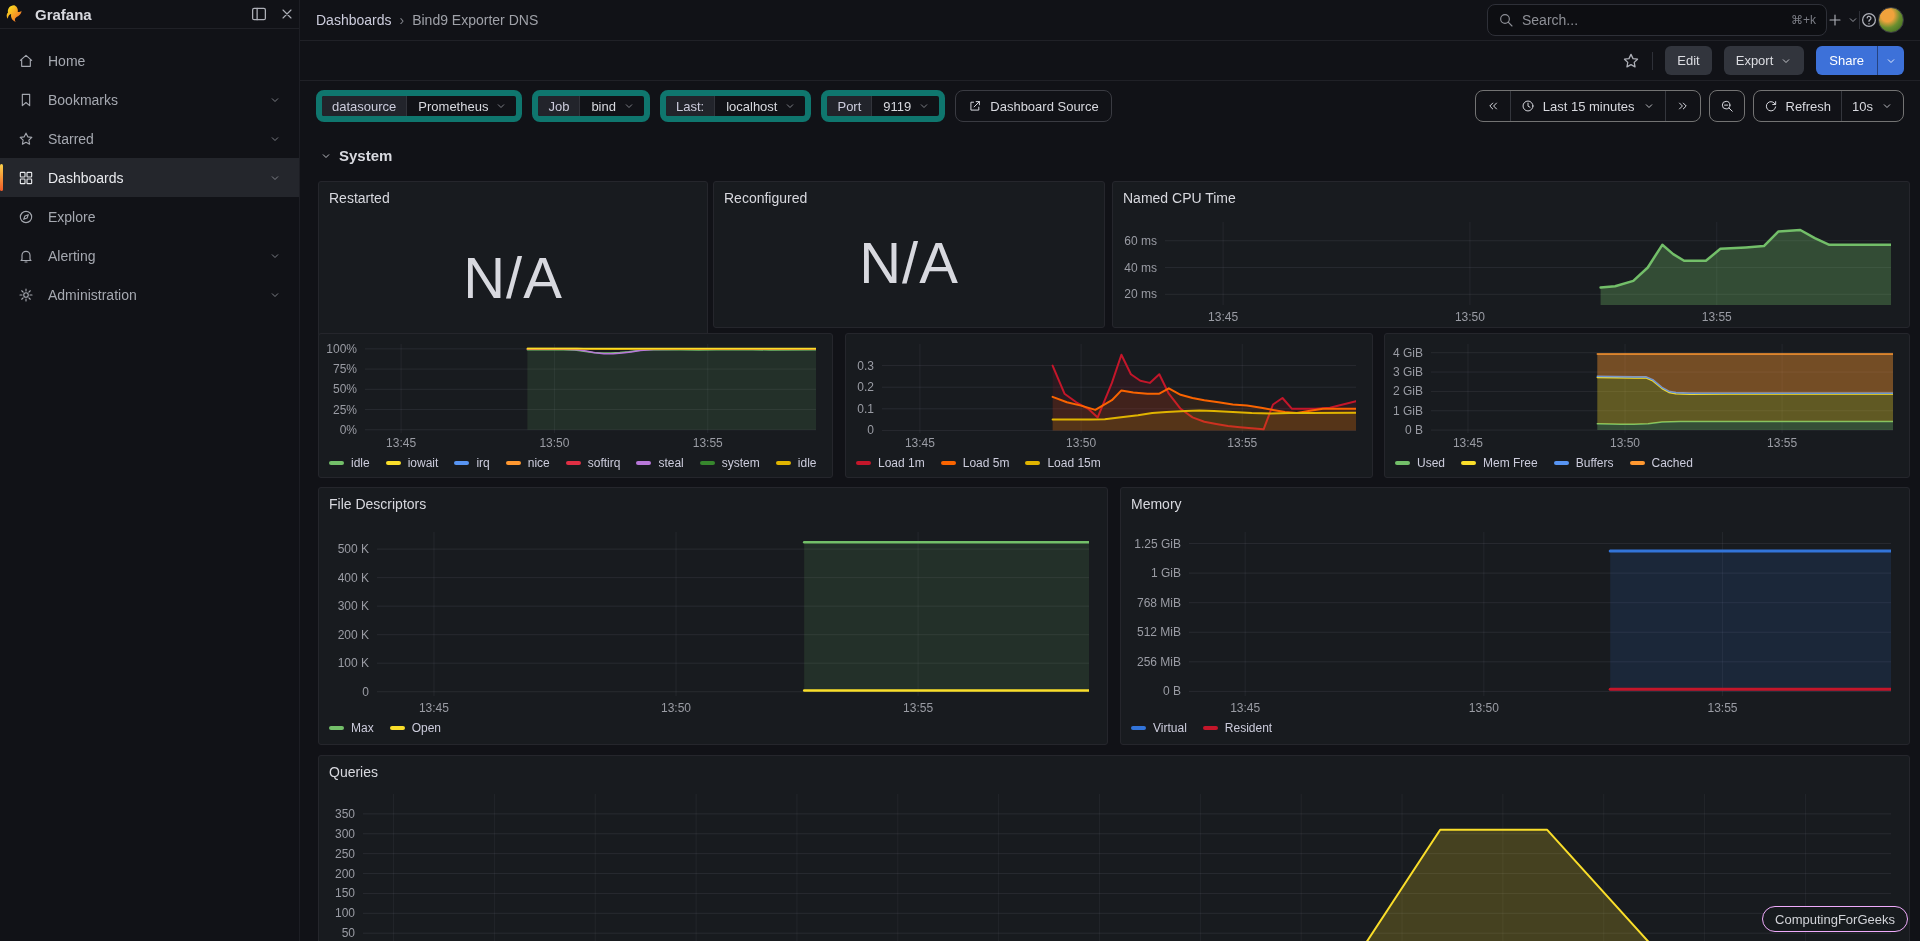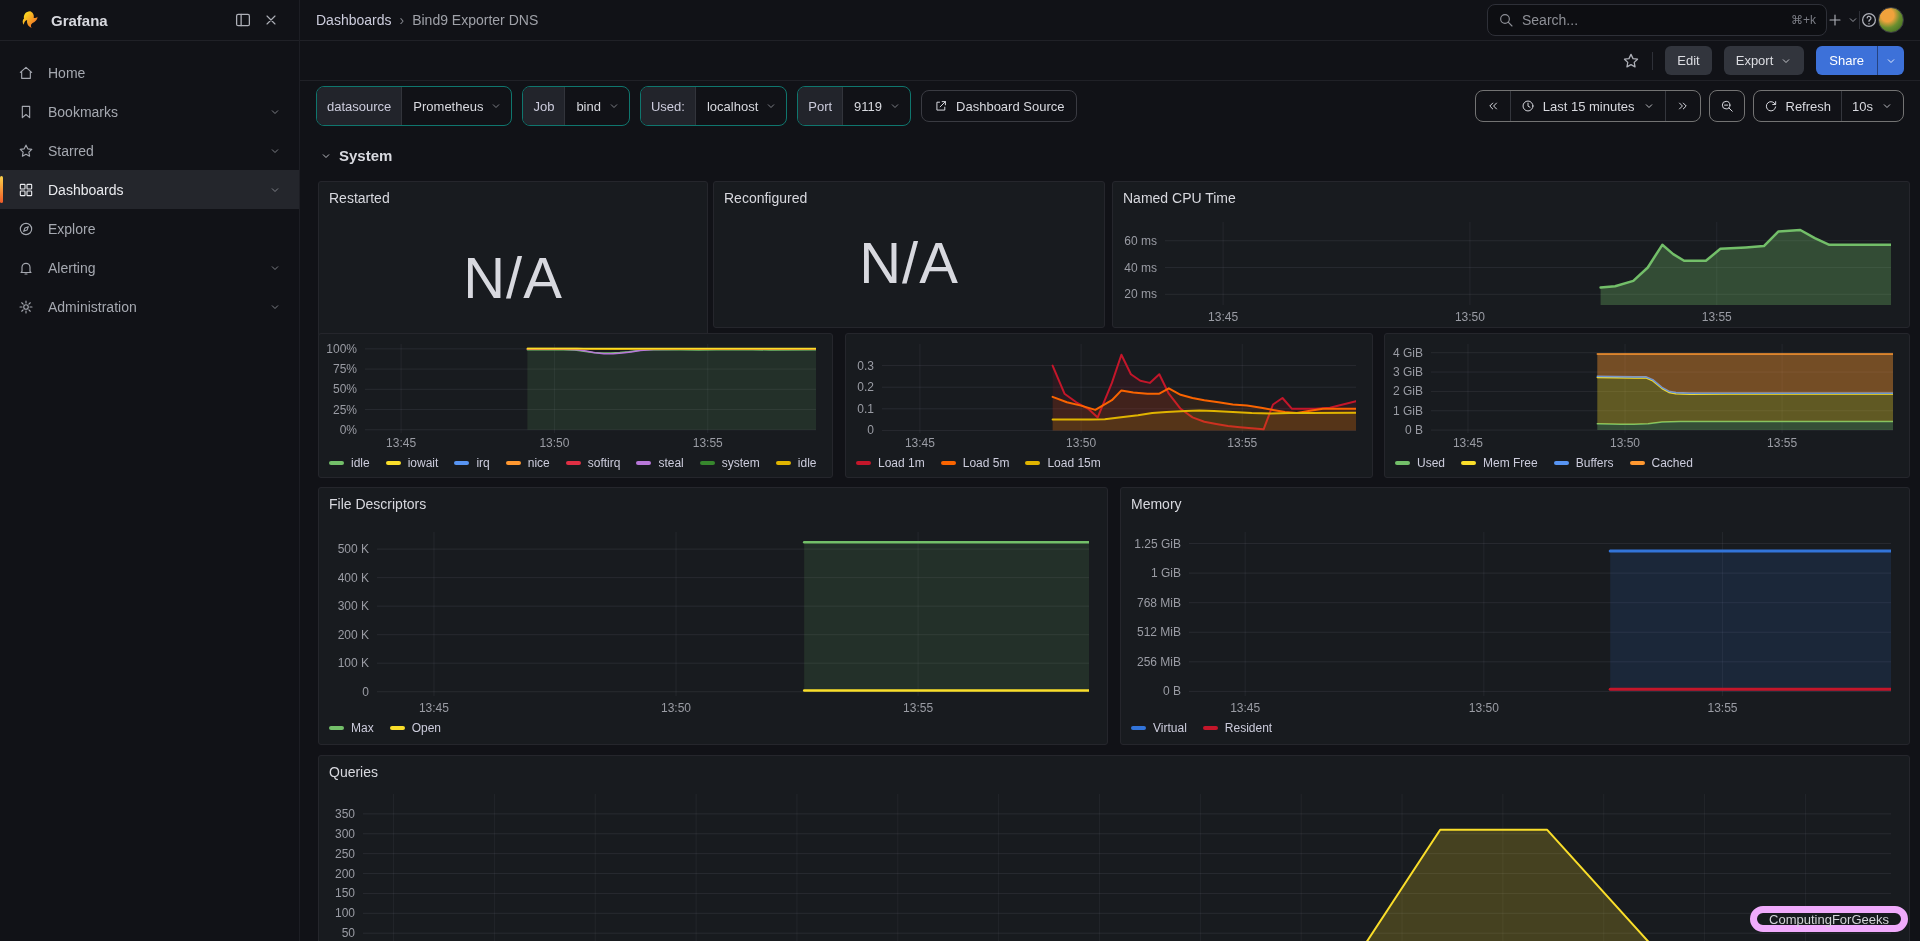--- a/index.html
+++ b/index.html
@@ -2,21 +2,21 @@
 <html><head>
 <meta charset="utf-8">
 <style>
   *{box-sizing:border-box;margin:0;padding:0}
   html,body{width:1920px;height:941px;overflow:hidden;background:#111217;color:#ccccdc;
     font-family:"Liberation Sans","DejaVu Sans",sans-serif;font-size:14px}
   .ic{width:16px;height:16px;stroke:currentColor;fill:none;stroke-width:1.7;stroke-linecap:round;stroke-linejoin:round;flex:none}
   .s12{width:12px;height:12px}.s14{width:14px;height:14px}.s18{width:18px;height:18px}.s20{width:20px;height:20px}
   
   .sidebar{position:absolute;left:0;top:0;width:300px;height:100%;background:#111217;border-right:1px solid #1d1e24;z-index:3}
-  .sidebar-head{height:41px;border-bottom:1px solid #202127;display:flex;align-items:center;gap:11px;padding:0 20px;color:#aeb0b8}
+  .sidebar-head{height:29px;border-bottom:1px solid #202127;display:flex;align-items:center;gap:11px;padding:0 4px;color:#aeb0b8}
   .brand{font-size:15px;font-weight:600;color:#d8d9df;margin-right:auto}
   .menu{padding:12px 0}
   .side-item{height:39px;display:flex;align-items:center;gap:14px;padding:0 18px;color:#a5a8b0;cursor:pointer;position:relative}
   .side-item .side-label{font-size:14px}
   .side-item .chev{margin-left:auto;color:#8e9097}
   .side-item.active{background:#24262c;color:#e9eaee}
   .side-item.active::before{content:"";position:absolute;left:0;top:6px;bottom:6px;width:3px;border-radius:2px;
     background:linear-gradient(#fcd24a,#f05a28)}
   
   .main{position:absolute;left:300px;top:0;right:0;height:100%}
@@ -33,21 +33,21 @@
   .vsep{width:1px;height:18px;background:#2e3038}
   .avatar{width:26px;height:26px;border-radius:50%;border:1px solid #3a3b42;
     background:radial-gradient(circle at 35% 30%,#f0a23c 0 28%,#6a8f2f 55%,#2f5d1f 100%)}
   .rowB{height:40px;display:flex;align-items:center;justify-content:flex-end;gap:12px;padding:0 16px;border-bottom:1px solid #202127}
   .btn-sec{height:29px;display:flex;align-items:center;gap:7px;padding:0 12px;border-radius:6px;border:0;cursor:pointer;
     background:#32353d;color:#dcdde2;font-size:13px;font-weight:500;font-family:inherit}
   .share{display:flex;height:29px;border-radius:6px;overflow:hidden}
   .share-main{background:#3d71d9;color:#fff;display:flex;align-items:center;padding:0 13px;font-size:13px;font-weight:500;cursor:pointer}
   .share-caret{background:#3d71d9;border-left:1px solid rgba(10,12,20,.45);display:flex;align-items:center;padding:0 7px;color:#fff;cursor:pointer}
   .rowC{height:50px;display:flex;align-items:center;gap:10px;padding:0 16px}
-  .var{display:flex;align-items:stretch;height:40px;border:1px solid #0f766e;border-radius:8px;overflow:hidden;cursor:pointer}
+  .var{display:flex;align-items:stretch;height:32px;border:6px solid #0f766e;border-radius:8px;overflow:hidden;cursor:pointer}
   .var-label{background:#22242b;display:flex;align-items:center;padding:0 10px;font-size:13px;color:#ccccdc;border-right:1px solid #32343b}
   .var-value{display:flex;align-items:center;gap:7px;padding:0 9px 0 11px;font-size:13px;font-weight:500;color:#d8d9df}
   .var-value .chev{color:#8e9097}
   .btn-ghost{height:32px;display:flex;align-items:center;gap:8px;padding:0 12px;border:1px solid #3a3b42;border-radius:8px;
     background:transparent;color:#d8d9df;font-size:13px;font-weight:500;cursor:pointer;font-family:inherit}
   .rowC-right{margin-left:auto;display:flex;align-items:center;gap:8px}
   .tg{display:flex;height:32px;border:1px solid #737373;border-radius:8px;overflow:hidden}
   .tg>div{display:flex;align-items:center;gap:8px;padding:0 10px;border-right:1px solid #34363d;color:#d8d9df;font-size:13px;font-weight:500;cursor:pointer}
   .tg>div:last-child{border-right:0}
   
@@ -55,21 +55,21 @@
   .rowhead{position:absolute;left:20px;top:16px;display:flex;align-items:center;gap:7px;font-size:15px;font-weight:600;color:#d8d9df;cursor:pointer}
   .panel{position:absolute;background:#181b1f;border:1px solid #25262c;border-radius:3px}
   .ptitle{position:absolute;left:10px;top:8px;font-size:14px;font-weight:500;color:#d8d9df;cursor:pointer}
   .bigstat{position:absolute;inset:0;display:flex;align-items:center;justify-content:center;padding-top:16px;
     font-size:58px;font-weight:500;color:#d8d9df;letter-spacing:1px}
   .chart{position:absolute}
   .legend{position:absolute;left:10px;display:flex;align-items:center;gap:16px;font-size:12px;color:#ccccdc}
   .leg-item{display:flex;align-items:center;cursor:pointer}
   .sw{width:15px;height:4px;border-radius:2px;display:inline-block;margin-right:7px}
   .watermark{position:absolute;right:12px;bottom:9px;height:26px;display:flex;align-items:center;padding:0 12px;
-    border:7px solid #f0abfc;border-radius:13px;background:rgba(24,27,31,.85);font-size:13px;color:#d2d3d8;z-index:5}
+    border:1px solid #f0abfc;border-radius:13px;background:rgba(24,27,31,.85);font-size:13px;color:#d2d3d8;z-index:5}
   svg text{font-family:"Liberation Sans","DejaVu Sans",sans-serif}
 </style>
 </head>
 <body>
 
 <svg width="0" height="0" style="position:absolute" aria-hidden="true">
   <defs>
     <linearGradient id="gflame" x1="0" y1="0" x2="1" y2="1">
       <stop offset="0" stop-color="#fcee1f"></stop>
         <stop offset="1" stop-color="#f05a28"></stop>
@@ -308,21 +308,21 @@
         <div class="var">
           <span class="var-label">Job</span>
           <span class="var-value">
             <span>bind</span>
             <svg class="ic s12 chev">
               <use href="#i-chev-down"></use>
             </svg>
           </span>
         </div>
         <div class="var">
-          <span class="var-label">Used:</span>
+          <span class="var-label">Last:</span>
           <span class="var-value">
             <span>localhost</span>
             <svg class="ic s12 chev">
               <use href="#i-chev-down"></use>
             </svg>
           </span>
         </div>
         <div class="var">
           <span class="var-label">Port</span>
           <span class="var-value">

